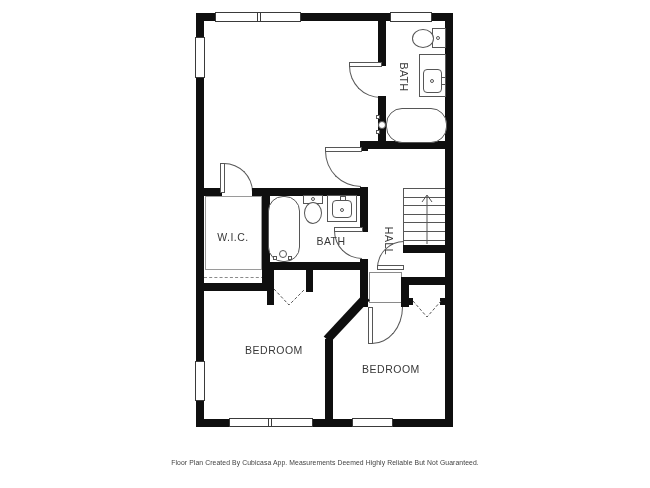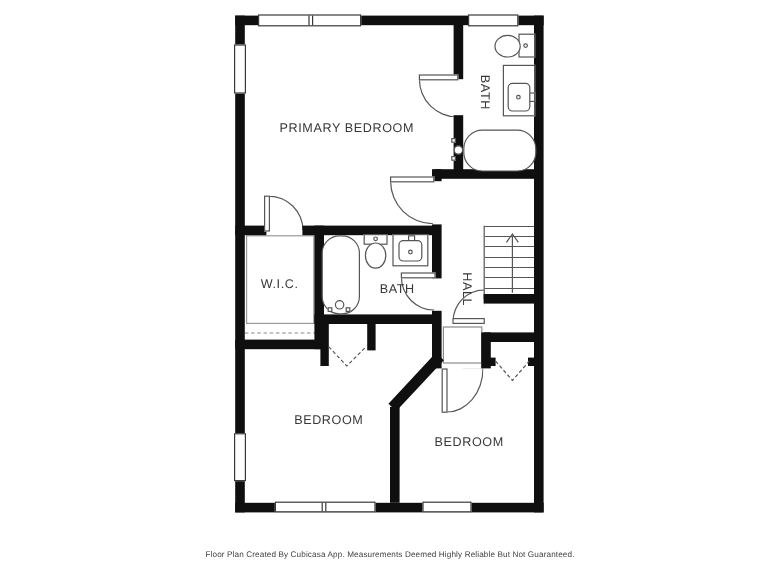--- a/index.html
+++ b/index.html
@@ -138,21 +138,20 @@
     <div class="fx round" style="left:311px;top:197px;width:4px;height:4px;"></div>
     <div class="fx round" style="left:304px;top:202px;width:18px;height:22px;"></div>
   </div>
   <div>
     <div class="fx" style="left:327px;top:195px;width:30px;height:27px;"></div>
     <div class="fx" style="left:340px;top:196px;width:6px;height:6px;"></div>
     <div class="fx" style="left:332px;top:200px;width:20px;height:18px;border-radius:4px;"></div>
     <div class="fx round" style="left:340px;top:208px;width:4px;height:4px;"></div>
   </div>
 
-  <div class="label" style="left:289px;top:107px;">PRIMARY BEDROOM</div>
   <div class="label vlabel" style="left:404px;top:77px;">BATH</div>
   <div class="label" style="left:233px;top:237px;">W.I.C.</div>
   <div class="label" style="left:331px;top:241px;">BATH</div>
   <div class="label vlabel" style="left:389px;top:241px;">HALL</div>
   <div class="label" style="left:274px;top:350px;">BEDROOM</div>
   <div class="label" style="left:391px;top:369px;">BEDROOM</div>
 
   <div class="footer">Floor Plan Created By Cubicasa App. Measurements Deemed Highly Reliable But Not Guaranteed.</div>
 
 </div>

